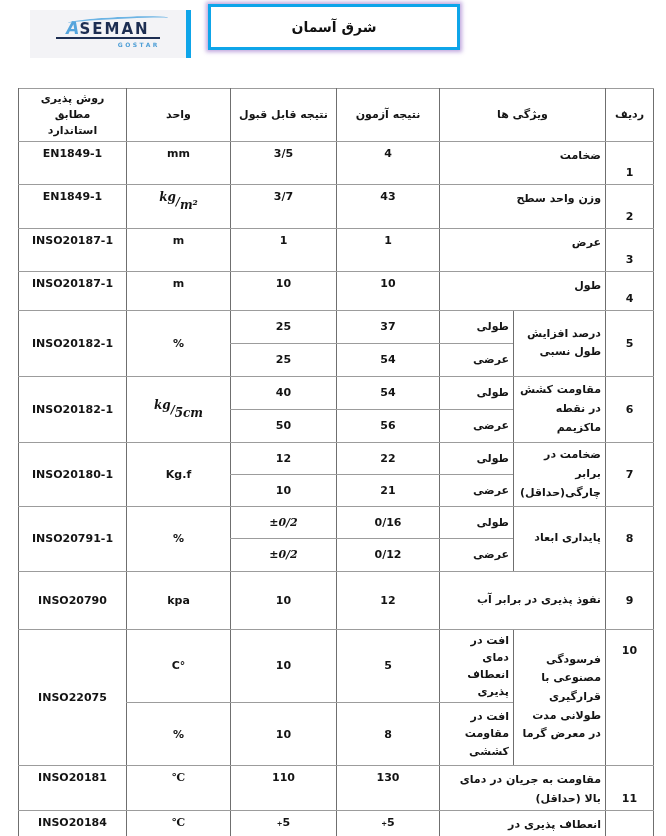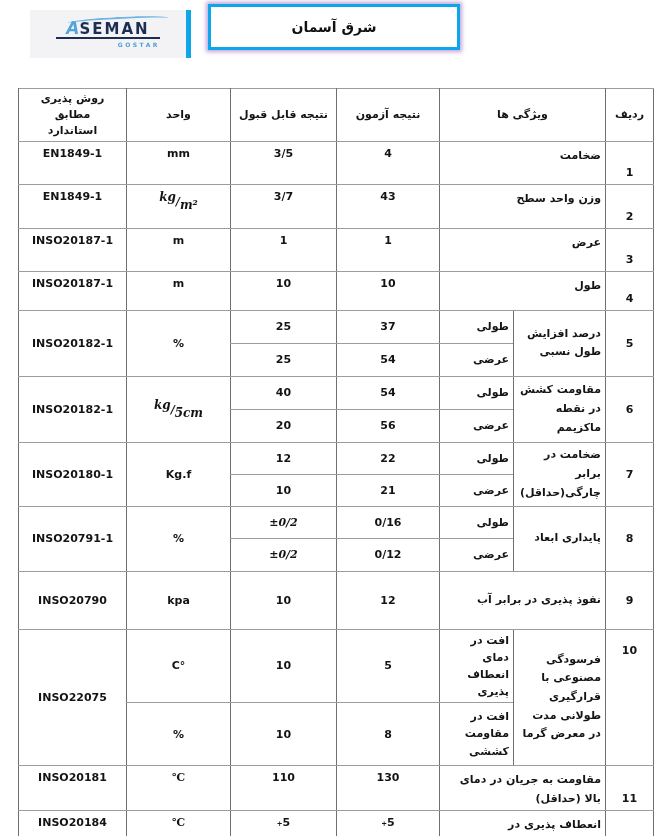--- a/index.html
+++ b/index.html
@@ -188,21 +188,21 @@
       <td class="num-cell">54</td>
       <td class="num-cell">40</td>
       <td rowspan="2" class="unit-cell vmidc math">
         <span class="frac"><span class="fn">kg</span>/<span class="fd">5cm</span></span>
       </td>
       <td rowspan="2" class="std-cell vmidc">INSO20182-1</td>
     </tr>
     <tr class="vmid h33">
       <td class="sub-label thick">عرضی</td>
       <td class="num-cell thick">56</td>
-      <td class="num-cell thick">20</td>
+      <td class="num-cell thick">50</td>
     </tr>
 
     <tr class="vmid h32">
       <td rowspan="2" class="rownum vmidc">7</td>
       <td rowspan="2" class="feat vmidc">ضخامت در برابر چارگی(حداقل)</td>
       <td class="sub-label">طولی</td>
       <td class="num-cell">22</td>
       <td class="num-cell">12</td>
       <td rowspan="2" class="unit-cell vmidc">Kg.f</td>
       <td rowspan="2" class="std-cell vmidc">INSO20180-1</td>

